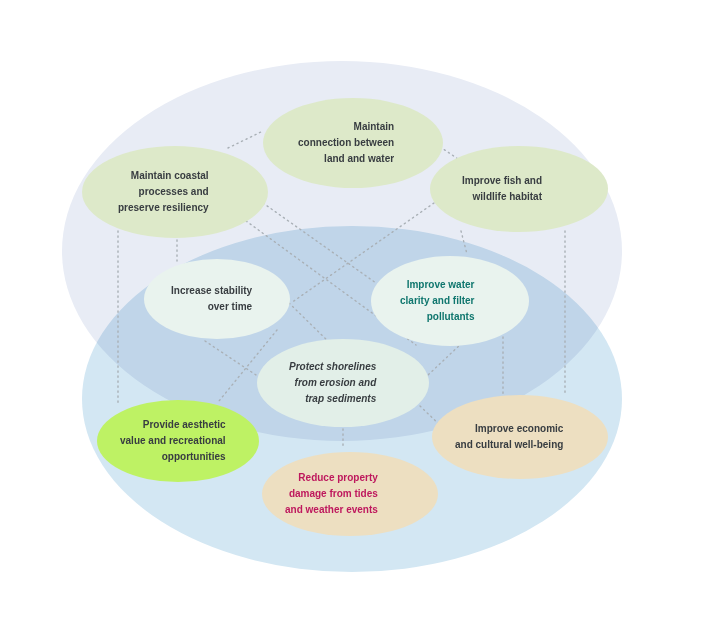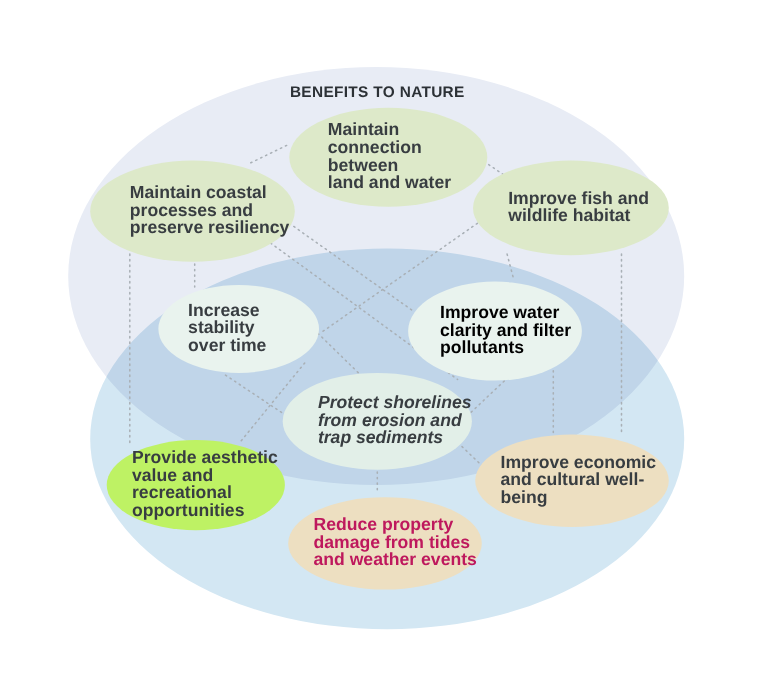--- a/index.html
+++ b/index.html
@@ -15,22 +15,22 @@
     position:absolute;z-index:5;width:340px;text-align:center;
     font-size:14px;font-weight:bold;letter-spacing:.3px;color:#2c3136;
   }
   .heading-nature{left:173px;top:75px;}
   .heading-people{left:173px;top:549px;}
   .bubble{
     position:absolute;z-index:4;border-radius:50%;
     display:flex;align-items:center;
   }
   .bubble-label{
-    font-size:16px;font-weight:bold;line-height:16px;color:#383d41;
-    white-space:pre-line;text-align:left;
+    font-size:10px;font-weight:bold;line-height:16px;color:#383d41;
+    white-space:pre-line;text-align:right;
   }
 </style>
 </head>
 <body>
 
 <div class="stage">
   <div class="venn venn-nature" style="background: rgb(232, 236, 245);"></div>
   <div class="venn venn-people" style="background: rgb(211, 231, 243);"></div>
 
   <svg class="connectors" width="702" height="619" viewBox="0 0 702 619" id="connector-svg">
@@ -45,21 +45,20 @@
       <line x1="242" y1="218" x2="416" y2="345" stroke="#a9b0b6" stroke-width="1.4" stroke-dasharray="1.2 3.8" stroke-linecap="round"></line>
       <line x1="289" y1="303" x2="331" y2="344" stroke="#a9b0b6" stroke-width="1.4" stroke-dasharray="1.2 3.8" stroke-linecap="round"></line>
       <line x1="205" y1="341" x2="256" y2="375" stroke="#a9b0b6" stroke-width="1.4" stroke-dasharray="1.2 3.8" stroke-linecap="round"></line>
       <line x1="277" y1="330" x2="219" y2="401" stroke="#a9b0b6" stroke-width="1.4" stroke-dasharray="1.2 3.8" stroke-linecap="round"></line>
       <line x1="462" y1="343" x2="428" y2="375" stroke="#a9b0b6" stroke-width="1.4" stroke-dasharray="1.2 3.8" stroke-linecap="round"></line>
       <line x1="503" y1="337" x2="503" y2="395" stroke="#a9b0b6" stroke-width="1.4" stroke-dasharray="1.2 3.8" stroke-linecap="round"></line>
       <line x1="420" y1="406" x2="442" y2="427" stroke="#a9b0b6" stroke-width="1.4" stroke-dasharray="1.2 3.8" stroke-linecap="round"></line>
       <line x1="343" y1="429" x2="343" y2="449" stroke="#a9b0b6" stroke-width="1.4" stroke-dasharray="1.2 3.8" stroke-linecap="round"></line>
     </svg>
 
-  <div class="heading heading-nature" style="color: rgb(44, 49, 54);">BENEFITS TO NATURE</div>
 
   <div id="bubbles-layer">
       <div class="bubble" style="left: 263px; top: 98px; width: 180px; height: 90px; background: rgb(221, 233, 201); padding-left: 35px; box-sizing: border-box;">
         <div class="bubble-label" style="color: rgb(56, 61, 65);">Maintain
 connection between
 land and water</div>
       </div>
       <div class="bubble" style="left: 82px; top: 146px; width: 186px; height: 92px; background: rgb(221, 233, 201); padding-left: 36px; box-sizing: border-box;">
         <div class="bubble-label" style="color: rgb(56, 61, 65);">Maintain coastal
 processes and
@@ -67,21 +66,21 @@
       </div>
       <div class="bubble" style="left: 430px; top: 146px; width: 178px; height: 86px; background: rgb(221, 233, 201); padding-left: 32px; box-sizing: border-box;">
         <div class="bubble-label" style="color: rgb(56, 61, 65);">Improve fish and
 wildlife habitat</div>
       </div>
       <div class="bubble" style="left: 144px; top: 259px; width: 146px; height: 80px; background: rgb(233, 243, 238); padding-left: 27px; box-sizing: border-box;">
         <div class="bubble-label" style="color: rgb(56, 61, 65);">Increase stability
 over time</div>
       </div>
       <div class="bubble" style="left: 371px; top: 256px; width: 158px; height: 90px; background: rgb(233, 243, 238); padding-left: 29px; box-sizing: border-box;">
-        <div class="bubble-label" style="color: #000000;">Improve water
+        <div class="bubble-label" style="color: #0f766e;">Improve water
 clarity and filter
 pollutants</div>
       </div>
       <div class="bubble" style="left: 257px; top: 339px; width: 172px; height: 88px; background: rgb(226, 239, 232); padding-left: 32px; box-sizing: border-box; font-style: italic;">
         <div class="bubble-label" style="color: rgb(56, 61, 65);">Protect shorelines
 from erosion and
 trap sediments</div>
       </div>
       <div class="bubble" style="left: 97px; top: 400px; width: 162px; height: 82px; background: #bef264; padding-left: 23px; box-sizing: border-box;">
         <div class="bubble-label" style="color: rgb(56, 61, 65);">Provide aesthetic

